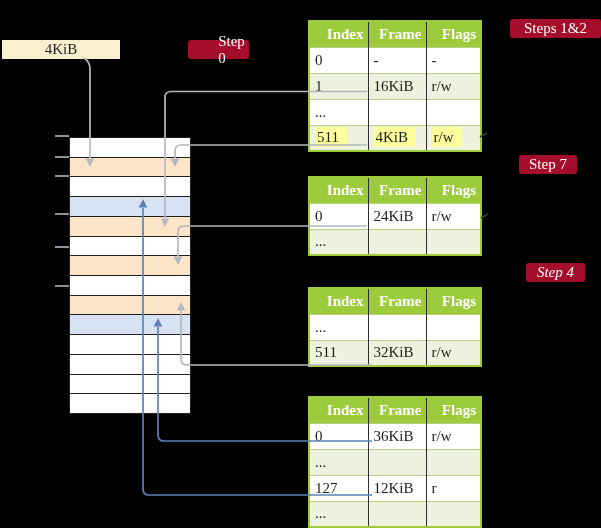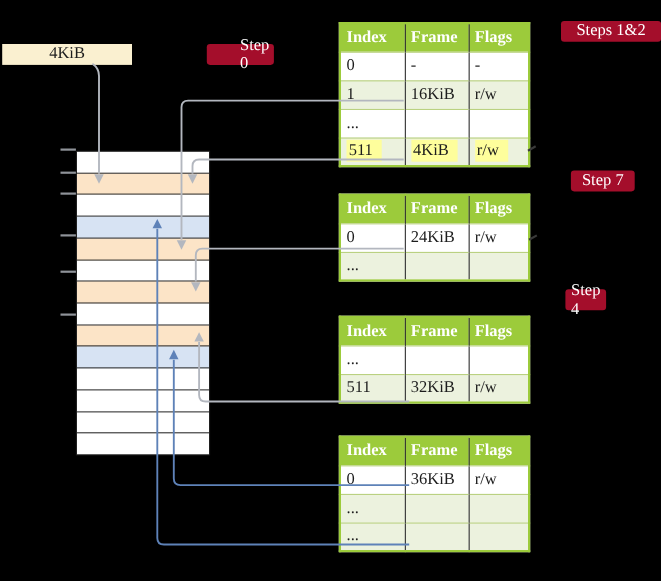--- a/index.html
+++ b/index.html
@@ -19,21 +19,21 @@
   
   .step {
     position:absolute; height:19px; background:#A40E2B; color:#ffffff;
     font-size:15px; border-radius:3px;
     display:flex; align-items:center; justify-content:center;
     box-sizing:border-box; padding:0 6px;
   }
   #step-0   { left:188px; top:40px;  width:61px;padding-left:32px; }
   #steps-12 { left:510px; top:19px;  width:91px; }
   #step-3   { left:519px; top:155px; width:58px; }
-  #step-4   { left:514px; top:263px; width:37px; }
+  #step-4   { left:526px; top:263px; width:59px;font-style:italic; }
 
   
   .memcol {
     position:absolute; left:69px; top:137px; width:122px; height:277px;
     border:1px solid #1f1f1f; box-sizing:border-box;
     display:flex; flex-direction:column;
   }
   .mem-row { flex:1 1 0; border-bottom:1px solid #1f1f1f; }
   .mem-row:last-child { border-bottom:none; }
   .mem-row.free        { background:#ffffff; }
@@ -46,21 +46,21 @@
 
   
   .ptable {
     position:absolute; left:308px; border-collapse:collapse;
     border:2px solid #9CCB3B; background:#ffffff;
     font-size:15px; color:#1c1c1c; table-layout:fixed;
   }
   #table-1 { top:20px; }  #table-2 { top:176px; }
   #table-3 { top:287px; } #table-4 { top:396px; }
   .ptable th {
-    background:#9CCB3B; color:#ffffff; font-weight:bold; text-align:left;
+    background:#9CCB3B; color:#ffffff; font-weight:bold; text-align:right;
     height:26px; padding:0 4px 0 5px; box-sizing:border-box; font-size:15px;
   }
   .ptable td {
     height:26px; padding:0 4px 0 5px; box-sizing:border-box;
     border-top:1px solid #BAD181;
   }
   .ptable th:nth-child(2), .ptable td:nth-child(2),
   .ptable th:nth-child(3), .ptable td:nth-child(3) {
     border-left:1px solid #2e2e2e;
   }
@@ -201,20 +201,25 @@
     </tr>
     <tr>
       <td>0</td>
       <td>36KiB</td>
       <td>r/w</td>
     </tr>
     <tr class="alt">
       <td>...</td>
       <td></td>
       <td></td>
+    </tr>
+    <tr>
+      <td>127</td>
+      <td>12KiB</td>
+      <td>r</td>
     </tr>
     <tr class="alt">
       <td>...</td>
       <td></td>
       <td></td>
     </tr>
   </tbody>
     </table>
 
   <svg id="arrows" viewBox="0 0 601 528" xmlns="http://www.w3.org/2000/svg">

